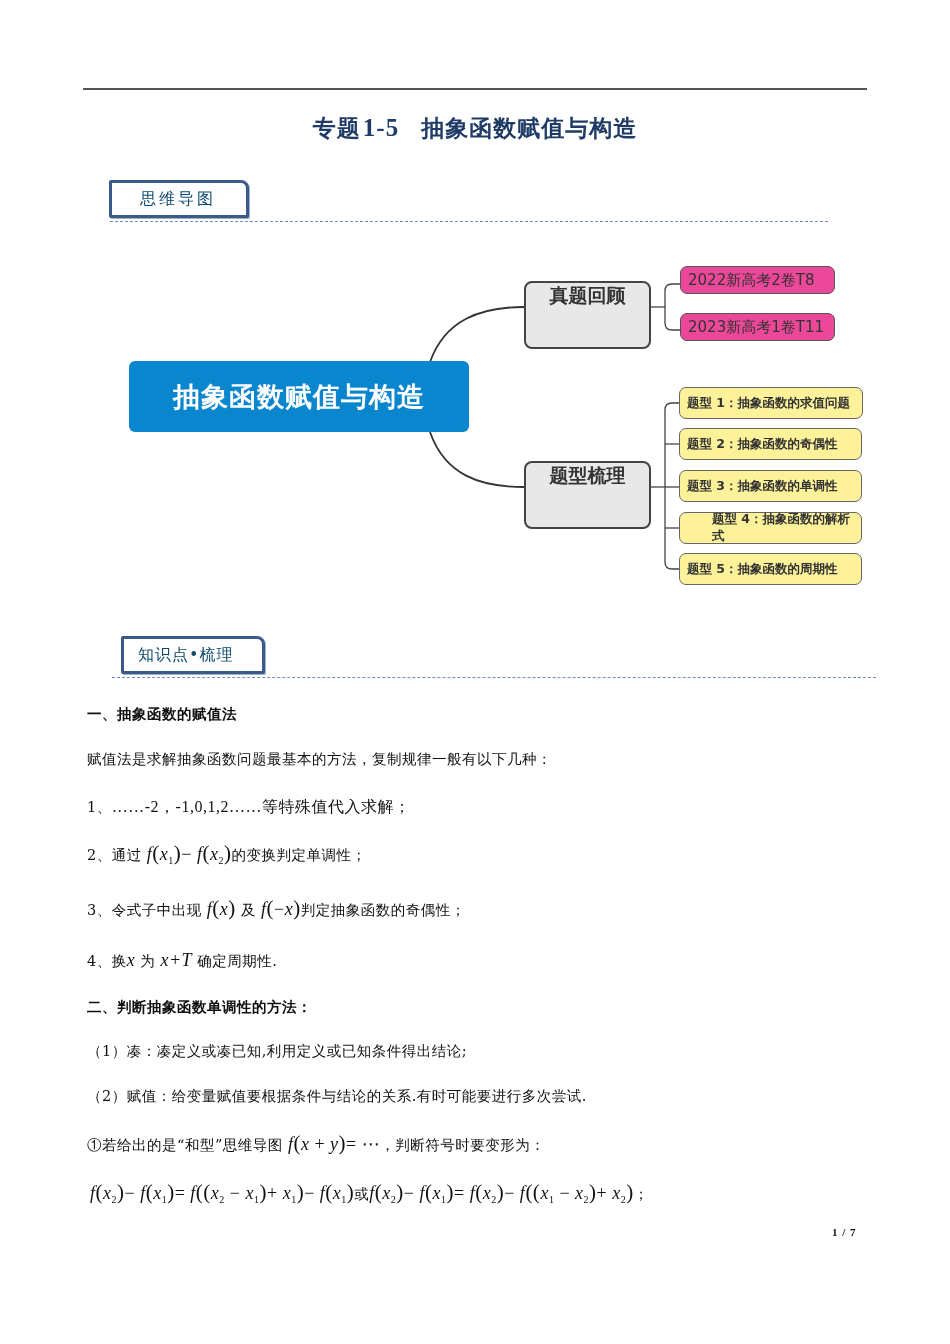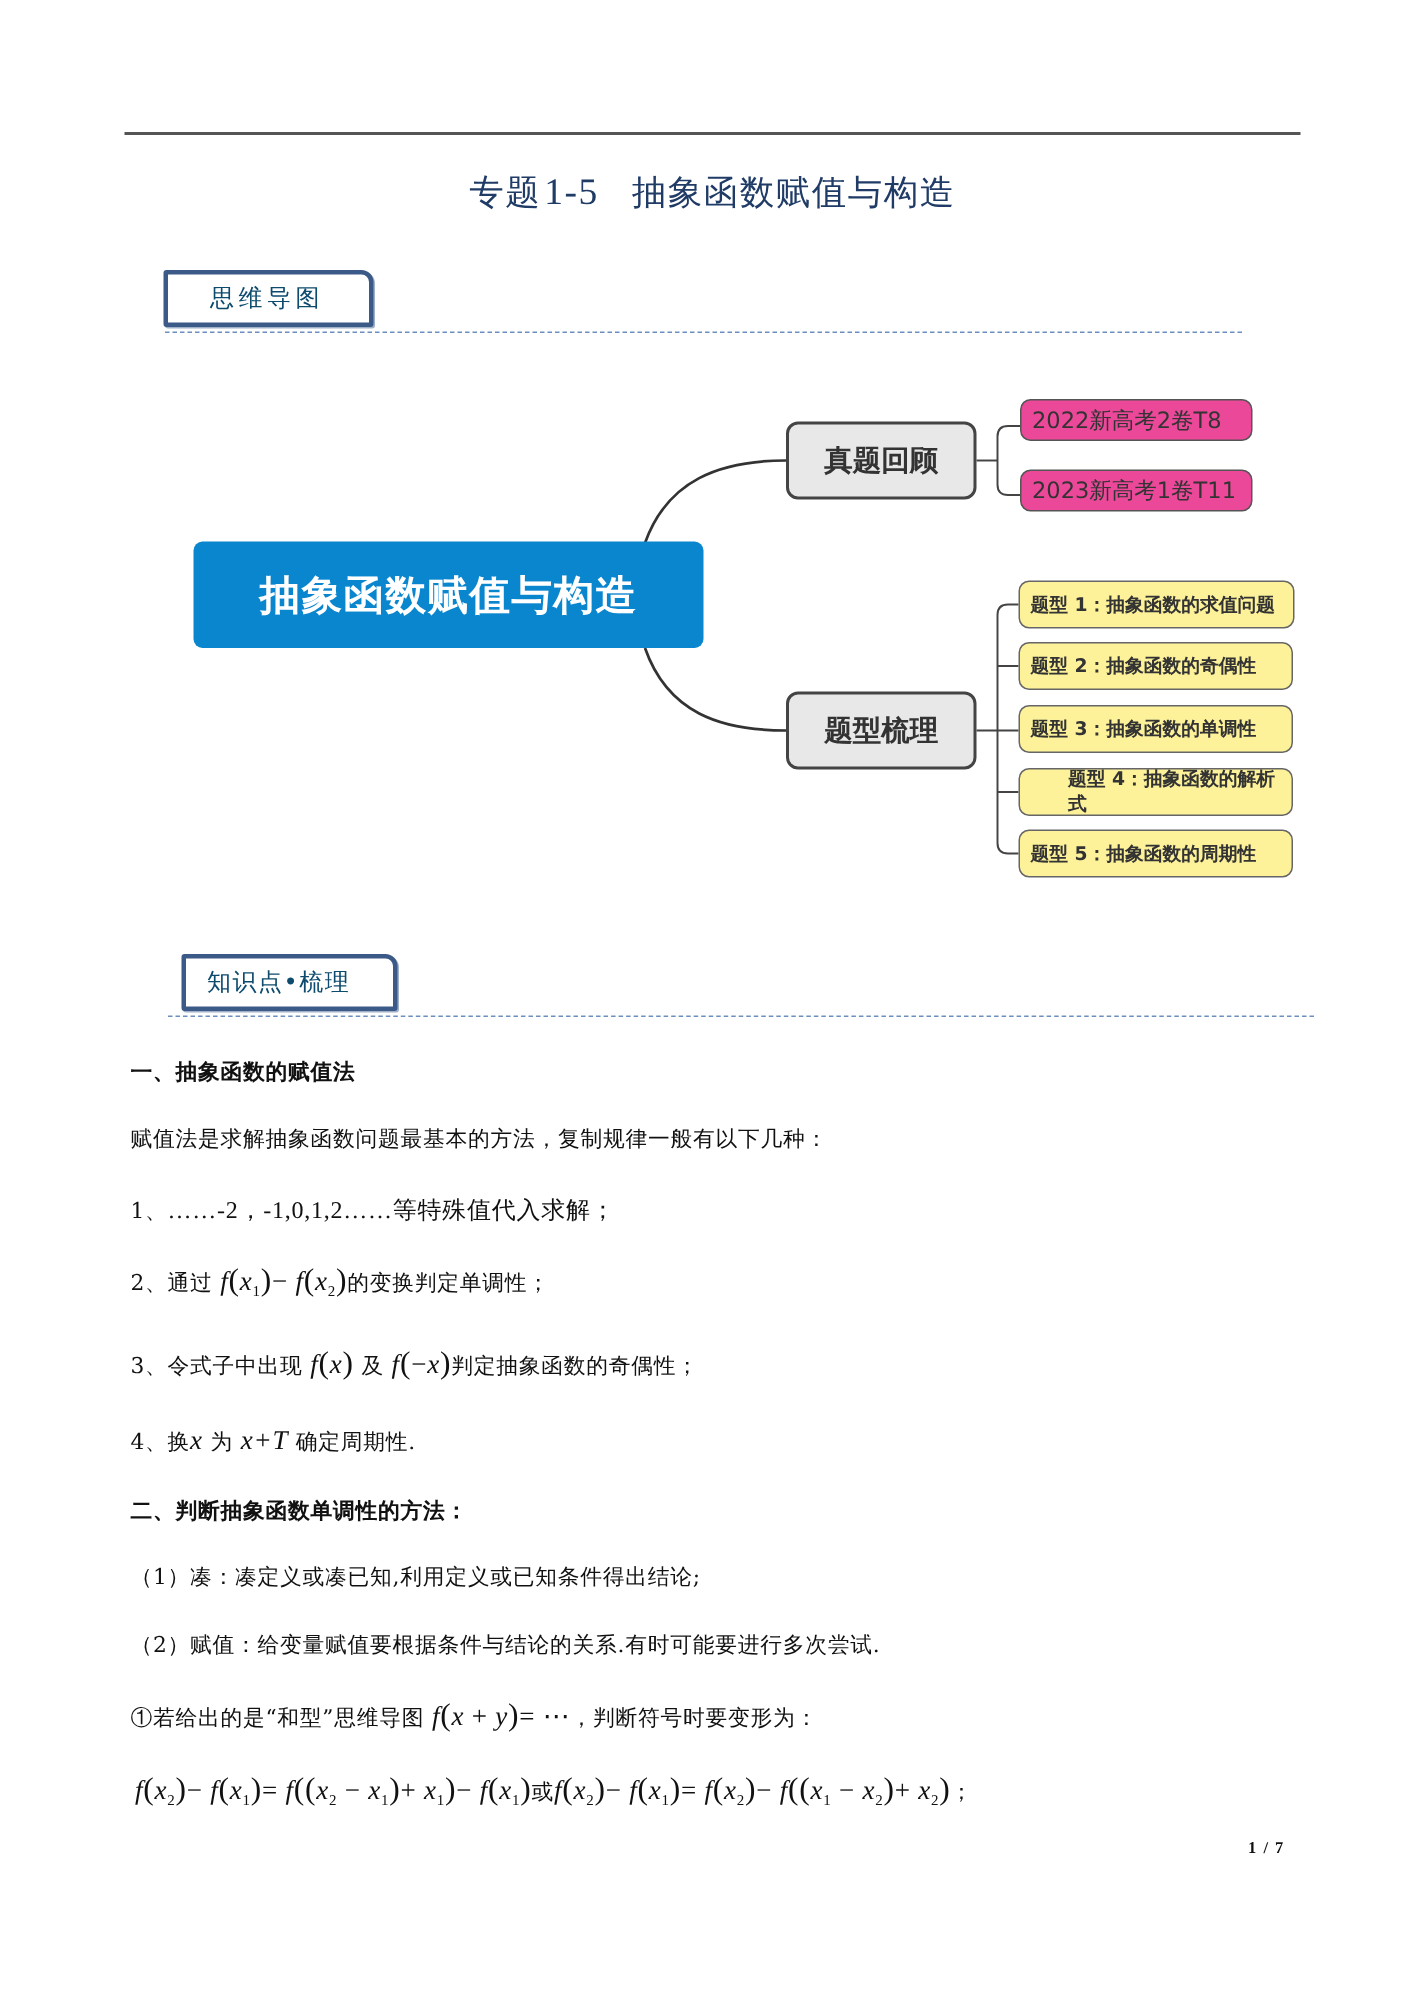--- a/index.html
+++ b/index.html
@@ -3,44 +3,44 @@
 <meta charset="utf-8">
 <style>
   html, body { margin: 0; padding: 0; background: #ffffff; }
   body { width: 950px; height: 1344px; position: relative; overflow: hidden;
          font-family: "DejaVu Serif", "Liberation Serif", serif; color: #111; }
 
   .top-rule { position: absolute; left: 83px; top: 88px; width: 784px; height: 0;
               border-top: 2px solid #555; }
 
   .doc-title { position: absolute; left: 0; width: 950px; top: 113px; text-align: center;
-               font-size: 23px; font-weight: normal; color: #1f3b66; letter-spacing: 1px;
+               font-size: 23px; font-weight: bold; color: #1f3b66; letter-spacing: 1px;
                font-family: "DejaVu Serif", serif; }
   .doc-title .num { font-family: "Liberation Serif", serif; font-size: 25px; margin: 0 22px 0 2px; }
 
   .sec-tag { position: absolute; height: 38px; box-sizing: border-box;
              border: 3px solid #3c5a88; background: #fff;
              border-radius: 2px 8px 2px 2px; color: #0c4a6e;
              font-size: 16px; display: flex; align-items: center; padding-left: 28px;
              box-shadow: 1px 1px 0 #9fb0c8; }
   .sec-tag.t1 { left: 109px; top: 180px; width: 140px; letter-spacing: 3px; }
   .sec-tag.t2 { left: 105px; top: 636px; width: 144px; padding-left: 14px; letter-spacing: 1px; margin-left: 16px; }
   .dash { position: absolute; height: 0; border-top: 1px dashed #6c8fc0; }
   .dash.d1 { left: 110px; top: 221px; width: 718px; }
   .dash.d2 { left: 112px; top: 677px; width: 764px; }
 
   
   .mm-root { position: absolute; left: 129px; top: 361px; width: 340px; height: 71px;
              background: #0a86cf; border-radius: 6px; color: #fff;
              font-family: "DejaVu Sans", sans-serif; font-weight: bold; font-size: 27px;
              display: flex; align-items: center; justify-content: center; letter-spacing: 1px; }
-  .mm-branch { position: absolute; width: 127px; height: 52px; box-sizing: border-box;
+  .mm-branch { position: absolute; width: 127px; height: 68px; box-sizing: border-box;
                border: 2px solid #444; border-radius: 8px; background: #e8e8e8;
                font-family: Liberation Serif, serif; font-weight: bold; font-size: 19px;
-               color: #333; display: flex; align-items: center; justify-content: center; }
+               color: #333; display: flex; justify-content: center; }
   .mm-branch.b1 { left: 524px; top: 281px; }
   .mm-branch.b2 { left: 524px; top: 461px; }
   .mm-leaf { position: absolute; height: 28px; box-sizing: border-box;
              border: 1.5px solid #555; border-radius: 7px; background: #ec4899;
              font-family: "DejaVu Sans", sans-serif; font-size: 15px; color: #333;
              display: flex; align-items: center; padding-left: 7px; }
   .mm-leaf.l1 { left: 680px; top: 266px; width: 155px; }
   .mm-leaf.l2 { left: 680px; top: 313px; width: 155px; }
   .mm-type { position: absolute; left: 679px; height: 32px; box-sizing: border-box;
              border: 1.5px solid #666; border-radius: 7px; background: #fdf29a;

